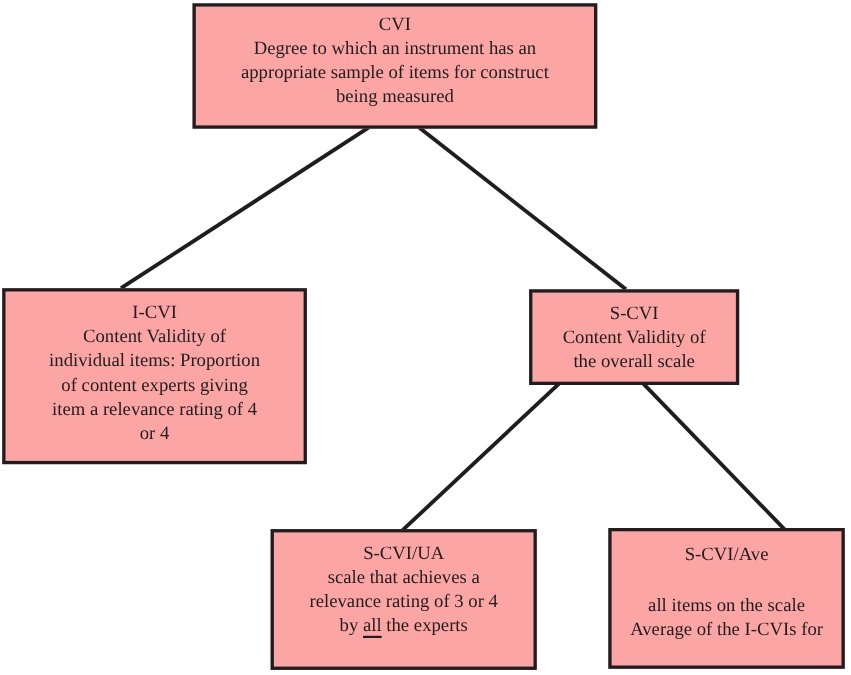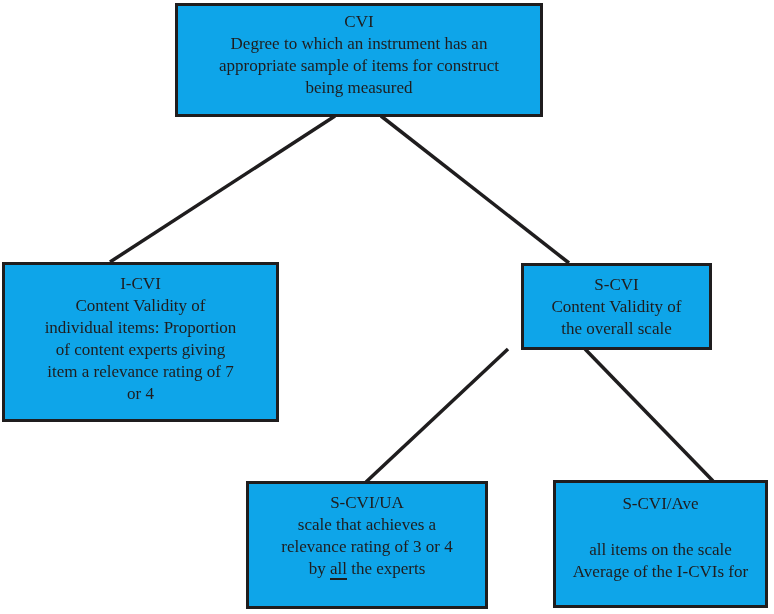--- a/index.html
+++ b/index.html
@@ -24,32 +24,32 @@
     height: 614px;
   }
   .connectors line {
     stroke: #1f1d1e;
     stroke-width: 3.5;
   }
   .node {
     position: absolute;
     box-sizing: border-box;
     border: 3px solid #1f1d1e;
-    background: #0ea5e9;
+    background: #fca5a5;
     text-align: center;
     font-size: 17px;
     line-height: 22px;
   }
   .node-title {
     font-size: 17px;
     line-height: 22px;
   }
   #node-cvi      { left: 175px; top: 3px;   width: 368px; height: 114px; padding-top: 5px;  }
   #node-icvi     { left: 2px;   top: 262px; width: 277px; height: 160px; padding-top: 8px;  }
-  #node-scvi     { left: 481px; top: 263px; width: 191px; height: 87px;  padding-top: 8px; margin-left: 40px;  }
+  #node-scvi     { left: 481px; top: 263px; width: 191px; height: 87px;  padding-top: 8px;  }
   #node-scviua   { left: 246px; top: 481px; width: 242px; height: 128px; padding-top: 8px;  }
   #node-scviave  { left: 553px; top: 480px; width: 215px; height: 128px; padding-top: 10px; }
   .blank-line { height: 24px; }
   .u {
     border-bottom: 2px solid currentColor;
   }
 </style>
 </head>
 <body>
 
@@ -67,21 +67,21 @@
     <div class="node-line">Degree to which an instrument has an</div>
     <div class="node-line">appropriate sample of items for construct</div>
     <div class="node-line">being measured</div>
   </div>
 
   <div class="node" id="node-icvi">
     <div class="node-title">I-CVI</div>
     <div class="node-line">Content Validity of</div>
     <div class="node-line">individual items: Proportion</div>
     <div class="node-line">of content experts giving</div>
-    <div class="node-line">item a relevance rating of 7</div>
+    <div class="node-line">item a relevance rating of 4</div>
     <div class="node-line">or 4</div>
   </div>
 
   <div class="node" id="node-scvi">
     <div class="node-title">S-CVI</div>
     <div class="node-line">Content Validity of</div>
     <div class="node-line">the overall scale</div>
   </div>
 
   <div class="node" id="node-scviua">

